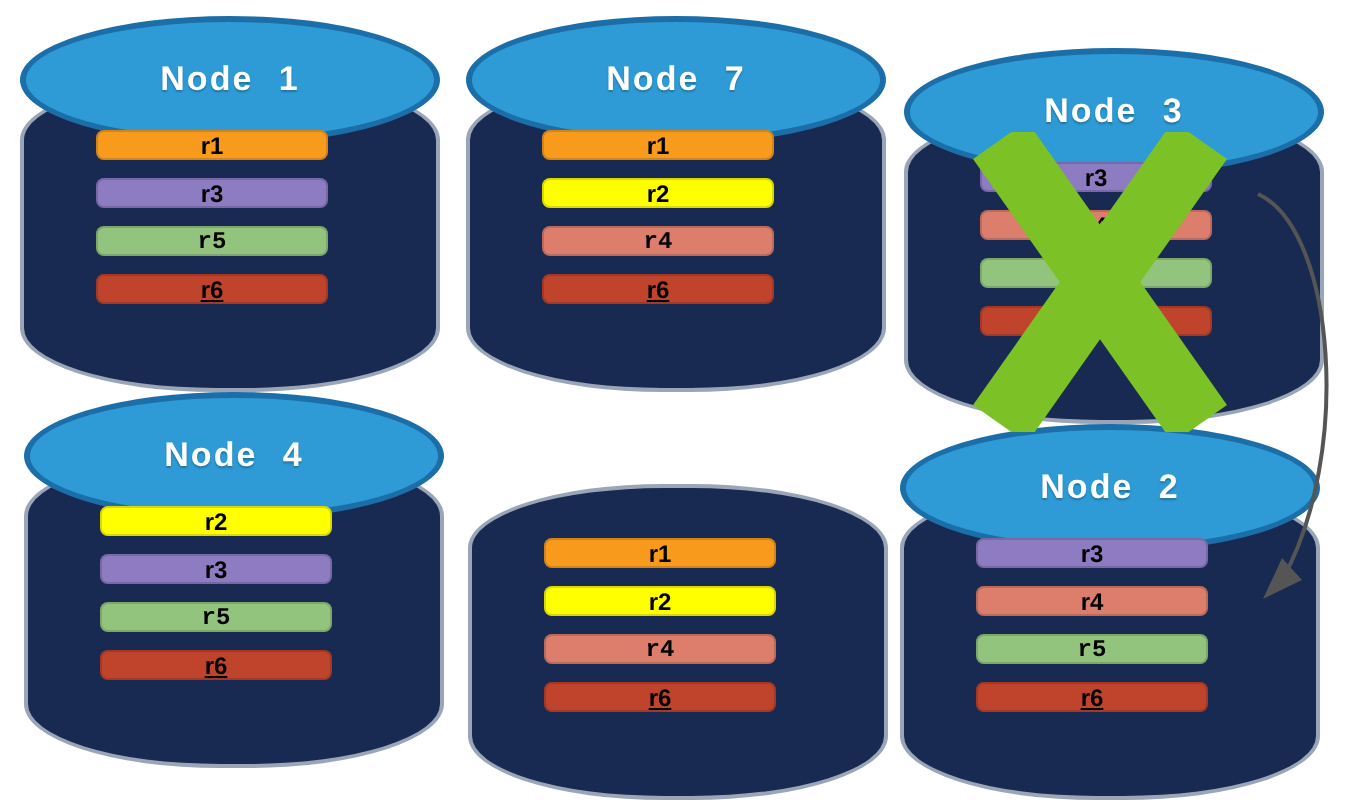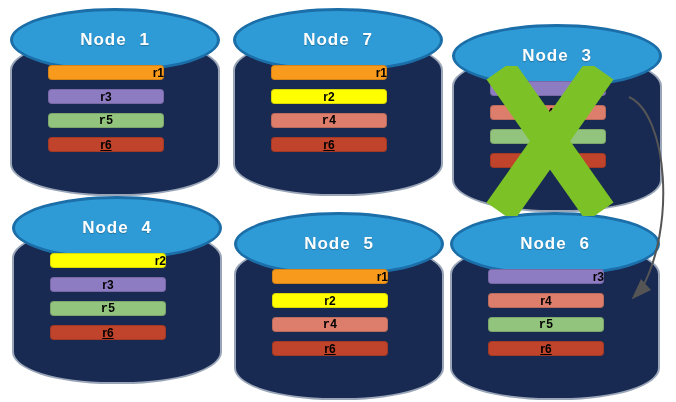--- a/index.html
+++ b/index.html
@@ -58,21 +58,21 @@
     justify-content: center;
     z-index: 3;
     box-shadow: 0 0 0 1px rgba(0,0,0,0.15) inset;
   }
   .bar span {
     color: var(--replica-label-text);
     font-size: 12px;
     font-weight: bold;
     line-height: 1;
   }
-  .bar-0 { top: 57px; justify-content: flex-end; }
+  .bar-0 { top: 57px; }
   .bar-1 { top: 81px; }
   .bar-2 { top: 105px; font-family: Liberation Mono, monospace; }
   .bar-3 { top: 129px; text-decoration: underline; }
   .failed-x {
     position: absolute;
     left: 26px;
     top: 42px;
     width: 144px;
     height: 150px;
     z-index: 5;
@@ -172,41 +172,38 @@
     <div class="bar bar-2" style="background-color: rgb(147, 196, 125);">
         <span>r5</span>
       </div>
     <div class="bar bar-3" style="background-color: rgb(192, 67, 43);">
         <span>r6</span>
       </div>
   </div>
 
   <div class="node" style="left:234px;top:212px">
     <div class="cyl-side"></div>
-    <div class="cyl-top">
-      <span class="node-title">Node 5</span>
-    </div>
     <div class="bar bar-0" style="background-color: rgb(248, 155, 28);">
         <span>r1</span>
       </div>
     <div class="bar bar-1" style="background-color: rgb(255, 255, 0);">
         <span>r2</span>
       </div>
     <div class="bar bar-2" style="background-color: rgb(220, 126, 107);">
         <span>r4</span>
       </div>
     <div class="bar bar-3" style="background-color: rgb(192, 67, 43);">
         <span>r6</span>
       </div>
   </div>
 
   <div class="node" style="left:450px;top:212px">
     <div class="cyl-side"></div>
     <div class="cyl-top">
-      <span class="node-title">Node 6</span>
+      <span class="node-title">Node 2</span>
     </div>
     <div class="bar bar-0" style="background-color: rgb(142, 124, 195);">
         <span>r3</span>
       </div>
     <div class="bar bar-1" style="background-color: rgb(220, 126, 107);">
         <span>r4</span>
       </div>
     <div class="bar bar-2" style="background-color: rgb(147, 196, 125);">
         <span>r5</span>
       </div>

